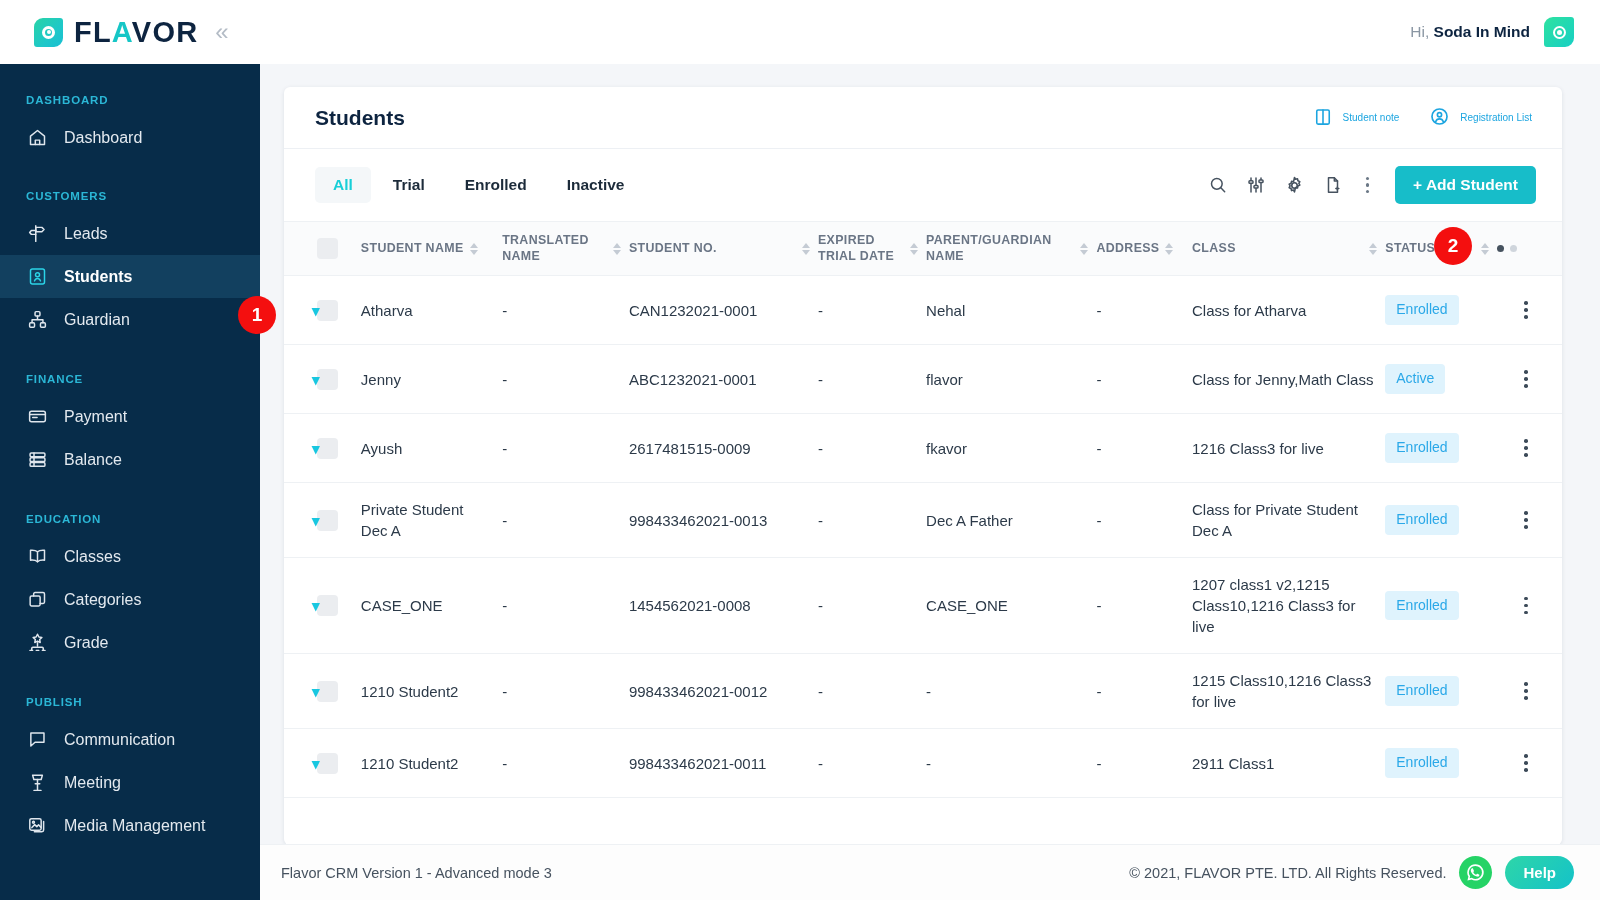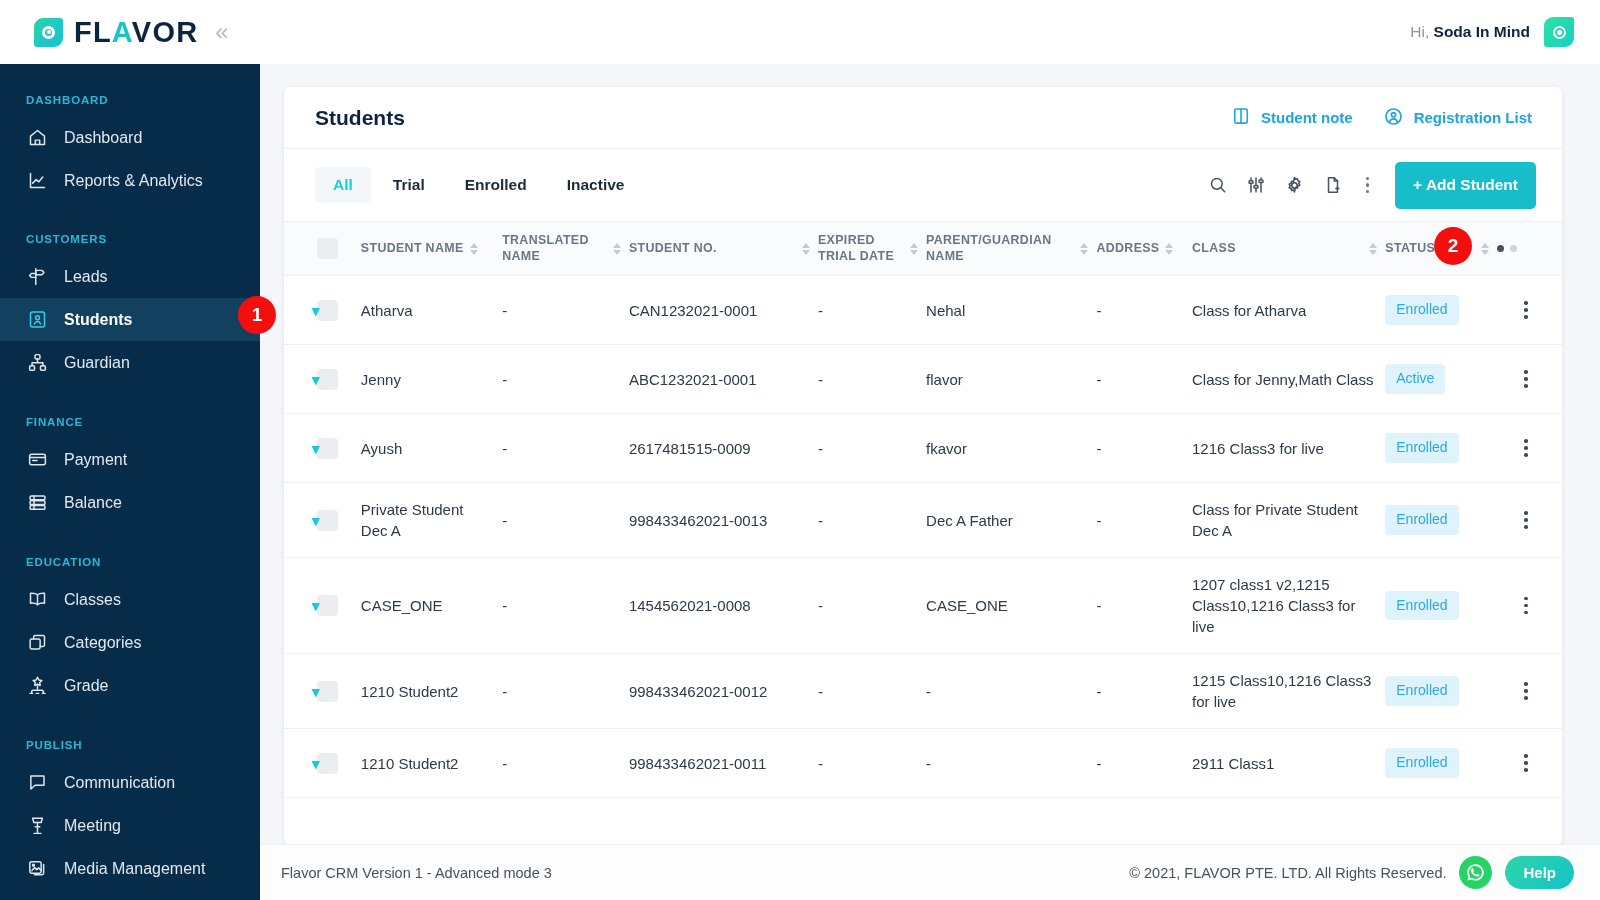--- a/index.html
+++ b/index.html
@@ -118,21 +118,21 @@
     overflow: hidden;
   }
   .card-head {
     height: 62px; display: flex; align-items: center;
     padding: 0 30px 0 31px; border-bottom: 1px solid #edf0f4;
   }
   .card-title { font-size: 21px; font-weight: 700; color: #0d2440; }
   .head-actions { margin-left: auto; display: flex; align-items: center; gap: 30px; }
   .head-link {
     display: flex; align-items: center; gap: 10px;
-    color: #1ca5e0; font-size: 15px; font-weight: 700; cursor: pointer;
+    color: #1ca5e0; font-size: 10px; font-weight: 400; cursor: pointer;
   }
 
   
   .toolbar {
     height: 72px; display: flex; align-items: center;
     padding: 0 26px 0 31px;
   }
   .tabs { display: flex; align-items: flex-start; gap: 4px; }
   .tab {
     padding: 9px 18px; border-radius: 5px; font-size: 15.5px;
@@ -141,21 +141,21 @@
   .tab.active { background: #f4f7f9; color: #18cfd8; }
   .tool-right { margin-left: auto; display: flex; align-items: center; gap: 18px; }
   .tool-ico { cursor: pointer; display: flex; align-items: center; }
   .kebab {
     width: 4px; display: flex; flex-direction: column; gap: 3px;
     align-items: center; cursor: pointer; padding: 0 6px;
   }
   .kebab span { width: 3.2px; height: 3.2px; border-radius: 50%; background: #6b7886; display: block; }
   .add-btn {
     background: #17bdc9; color: #fff; font-size: 15.5px; font-weight: 700;
-    border: none; border-radius: 5px; height: 47px; padding: 0 18px;
+    border: none; border-radius: 5px; height: 38px; padding: 0 18px;
     cursor: pointer; margin-left: 4px;
   }
 
   
   .tbl { width: 100%; border-collapse: collapse; table-layout: fixed; }
   .tbl thead th {
     background: #fafbfc; height: 54px;
     font-size: 12.4px; font-weight: 700; letter-spacing: 0.35px;
     color: #6a7585; text-align: left; vertical-align: middle;
     padding: 0; border-top: 1px solid #eef1f4; border-bottom: 1px solid #eef1f4;
@@ -256,29 +256,20 @@
 
     <div class="nav-group-label g-dashboard">DASHBOARD</div>
     <div class="nav-item">
       <span class="ico">
         <svg width="21" height="21" viewBox="0 0 24 24" fill="none" stroke="#dfe6ed" stroke-width="1.7" stroke-linecap="round" stroke-linejoin="round">
             <path d="M4 10.5 12 4l8 6.5V20H4z"></path>
             <path d="M9.5 20v-5h5v5"></path>
           </svg>
       </span>
       <span class="nav-label">Dashboard</span>
-    </div>
-    <div class="nav-item">
-      <span class="ico">
-        <svg width="21" height="21" viewBox="0 0 24 24" fill="none" stroke="#dfe6ed" stroke-width="1.7" stroke-linecap="round" stroke-linejoin="round">
-            <path d="M4 4v16h16"></path>
-            <path d="M6.5 15l4-4 3 2.5 4.5-5.5"></path>
-          </svg>
-      </span>
-      <span class="nav-label">Reports &amp; Analytics</span>
     </div>
 
     <div class="nav-group-label g-customers">CUSTOMERS</div>
     <div class="nav-item">
       <span class="ico">
         <svg width="21" height="21" viewBox="0 0 24 24" fill="none" stroke="#dfe6ed" stroke-width="1.7" stroke-linecap="round" stroke-linejoin="round">
             <path d="M10 3v18"></path>
             <path d="M10 5h7l2.5 2.5L17 10h-7z"></path>
             <path d="M10 13H5l-2-2.2L5 8.5h5"></path>
           </svg>

